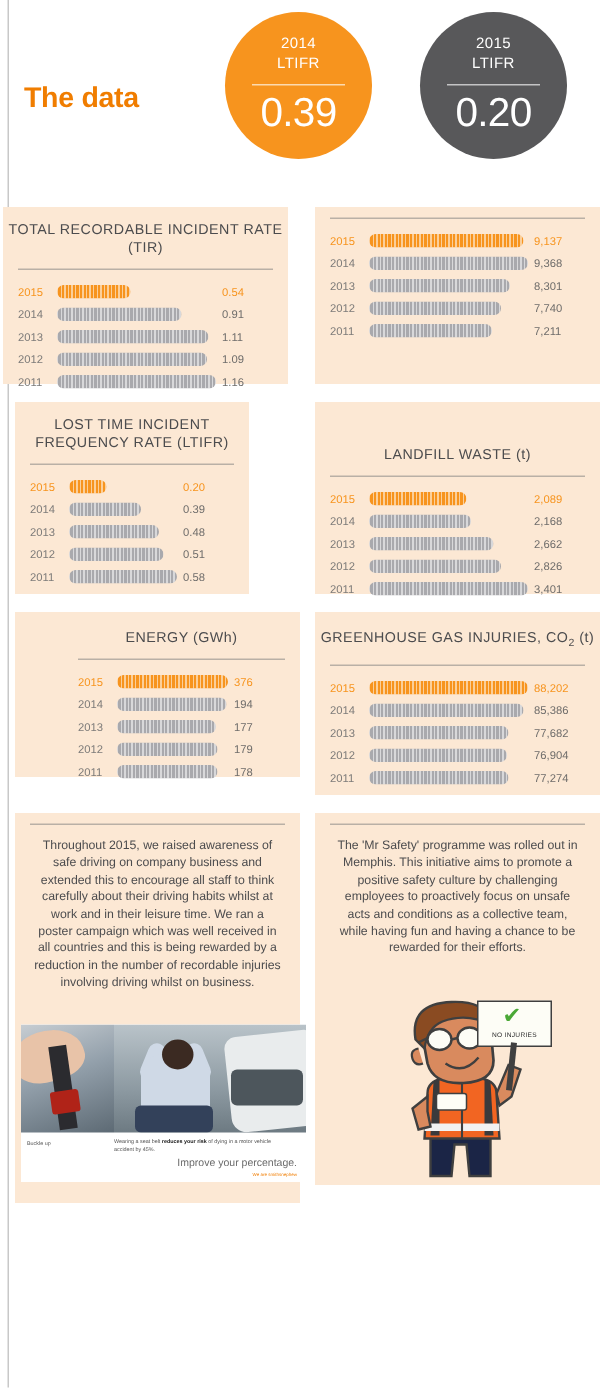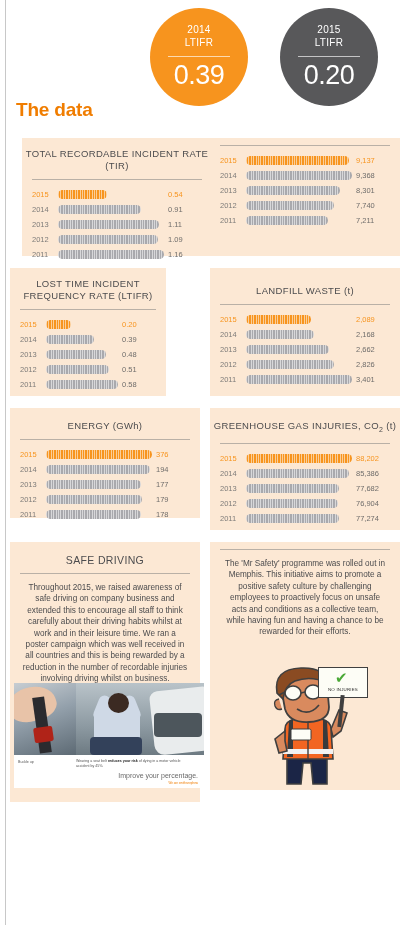--- a/index.html
+++ b/index.html
@@ -32,21 +32,20 @@
     width: 410px; height: 125px;
   }
   #page-title {
     position: absolute;
     left: 16px;
     top: 55px;
     font-size: 19px;
     font-weight: bold;
     color: #f07d00;
     letter-spacing: -0.2px;
-    margin-top: 44px;
   }
   .kpi-circle {
     position: absolute;
     width: 98px;
     height: 98px;
     border-radius: 50%;
     color: #ffffff;
     text-align: center;
   }
   #kpi-2014 { left: 150px; top: 8px; background: #f7941e; }
@@ -340,21 +339,21 @@
   </div>
 
   <div class="kpi-circle" id="kpi-2015">
     <div class="kpi-year">2015</div>
     <div class="kpi-label">LTIFR</div>
     <div class="kpi-divider"></div>
     <div class="kpi-value">0.20</div>
   </div>
 </div>
 
-<div class="panel" style="left:22px; top:138px; width:190px; height:118px;">
+<div class="panel" style="left:2px; top:138px; width:190px; height:118px;">
   <div class="panel-title">TOTAL RECORDABLE INCIDENT RATE (TIR)</div>
   <div class="panel-rule"></div>
   <div class="chart-rows">
       <div class="chart-row highlight">
         <div class="row-year">2015</div>
         <div class="row-track">
           <div class="row-bar" style="width: 46.5517%;"></div>
         </div>
         <div class="row-value">0.54</div>
       </div>
@@ -469,21 +468,21 @@
         <div class="row-year">2011</div>
         <div class="row-track">
           <div class="row-bar" style="width: 100%;"></div>
         </div>
         <div class="row-value">0.58</div>
       </div>
     </div>
 </div>
 
 <div class="panel" style="left:210px; top:268px; width:190px; height:128px;">
-  <div class="panel-title" style="padding-top:17px;">LANDFILL WASTE (t)</div>
+  <div class="panel-title" style="padding-top:30px;">LANDFILL WASTE (t)</div>
   <div class="panel-rule"></div>
   <div class="chart-rows">
       <div class="chart-row highlight">
         <div class="row-year">2015</div>
         <div class="row-track">
           <div class="row-bar" style="width: 61.4231%;"></div>
         </div>
         <div class="row-value">2,089</div>
       </div>
       <div class="chart-row">
@@ -510,21 +509,21 @@
       <div class="chart-row">
         <div class="row-year">2011</div>
         <div class="row-track">
           <div class="row-bar" style="width: 100%;"></div>
         </div>
         <div class="row-value">3,401</div>
       </div>
     </div>
 </div>
 
-<div class="panel" style="left:10px; top:408px; width:190px; height:110px;">
+<div class="panel" style="left:10px; top:408px; width:190px; height:110px;padding-left:32px;">
   <div class="panel-title" style="padding-top:12px;">ENERGY (GWh)</div>
   <div class="panel-rule"></div>
   <div class="chart-rows">
       <div class="chart-row highlight">
         <div class="row-year">2015</div>
         <div class="row-track">
           <div class="row-bar" style="width: 100%;"></div>
         </div>
         <div class="row-value">376</div>
       </div>
@@ -597,21 +596,20 @@
         <div class="row-year">2011</div>
         <div class="row-track">
           <div class="row-bar" style="width: 87.6103%;"></div>
         </div>
         <div class="row-value">77,274</div>
       </div>
     </div>
 </div>
 
 <div class="panel" style="left:10px; top:542px; width:190px; height:260px;">
-  <div class="panel-title" style="padding-top:12px; font-size:10.5px;">SAFE DRIVING</div>
   <div class="panel-rule"></div>
   <div class="panel-body">Throughout 2015, we raised awareness of safe driving on company business and extended this to encourage all staff to think carefully about their driving habits whilst at work and in their leisure time. We ran a poster campaign which was well received in all countries and this is being rewarded by a reduction in the number of recordable injuries involving driving whilst on business.</div>
 </div>
 
 <div id="poster">
   <div id="poster-photos">
     <div id="photo-seatbelt">
       <div class="hand"></div>
       <div class="belt"></div>
       <div class="buckle"></div>

